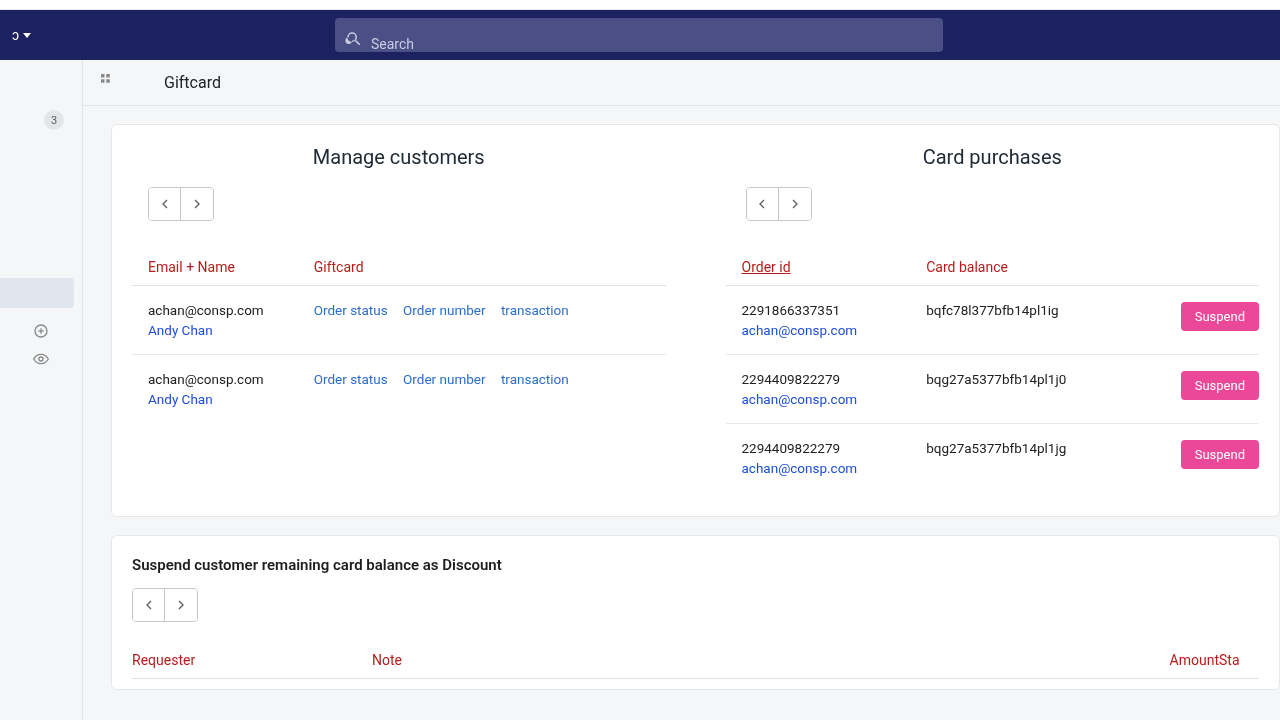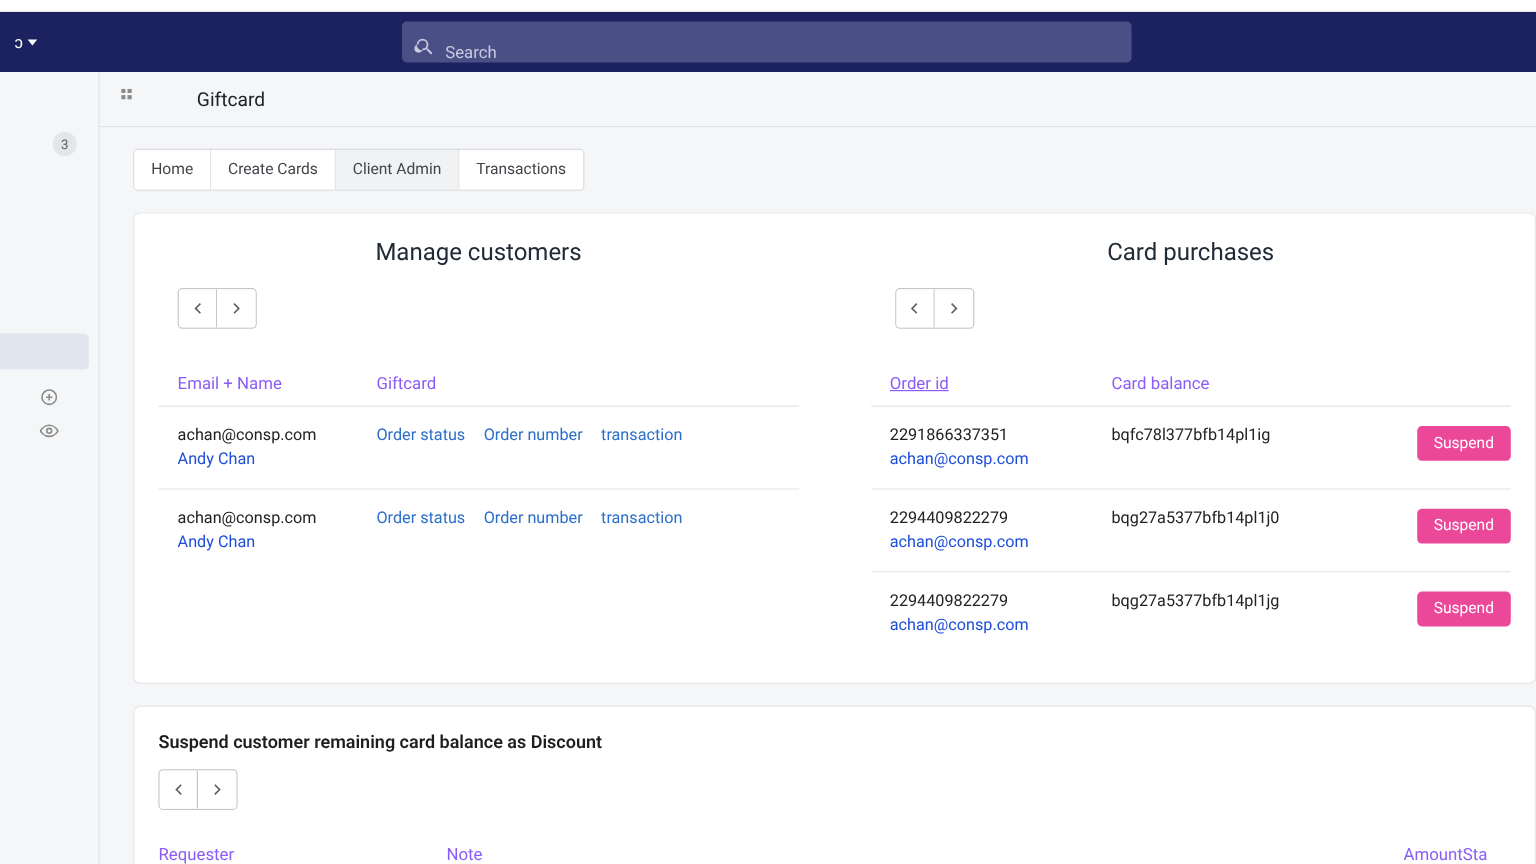--- a/index.html
+++ b/index.html
@@ -158,21 +158,21 @@
   cursor: pointer;
 }
 .pager .btn:first-child { border-right: 1px solid #c4c7ca; }
 .pager svg { width: 16px; height: 16px; stroke: #5c5f62; fill: none; stroke-width: 2; }
 
 .tbl { width: 100%; border-collapse: collapse; }
 .tbl th {
   text-align: left;
   font-weight: 400;
   font-size: 14px;
-  color: #8b5cf6;
+  color: #b91c1c;
   padding: 10px 0;
   border-bottom: 1px solid #e1e3e5;
 }
 .tbl td {
   padding: 16px 0;
   border-bottom: 1px solid #e7e8ea;
   font-size: 13.5px;
   color: #202223;
   vertical-align: top;
 }
@@ -242,26 +242,20 @@
         <svg viewBox="0 0 16 16">
             <rect x="0" y="0" width="4" height="4"></rect>
             <rect x="6" y="0" width="4" height="4"></rect>
             <rect x="0" y="6" width="4" height="4"></rect>
             <rect x="6" y="6" width="4" height="4"></rect>
           </svg>
       </span>
       <span class="page-title">Giftcard</span>
     </div>
 
-    <div class="tabs-row">
-      <div class="tab">Home</div>
-      <div class="tab">Create Cards</div>
-      <div class="tab active">Client Admin</div>
-      <div class="tab">Transactions</div>
-    </div>
 
     <div class="panel">
       <div class="panel-grid">
 
         <div class="panel-col">
           <div class="section-title">Manage customers</div>
           <div style="padding-left:16px;">
             <div class="pager">
               <div class="btn">
                 <svg viewBox="0 0 24 24">

